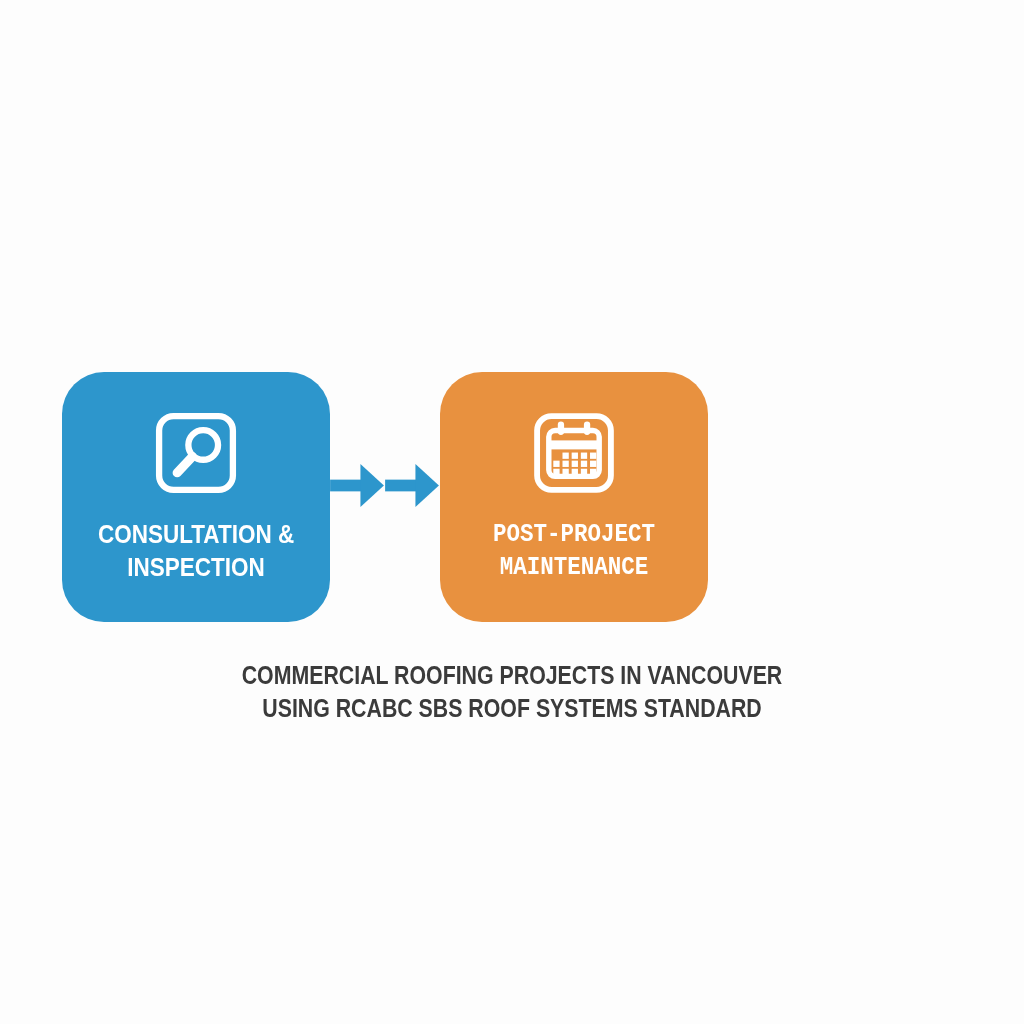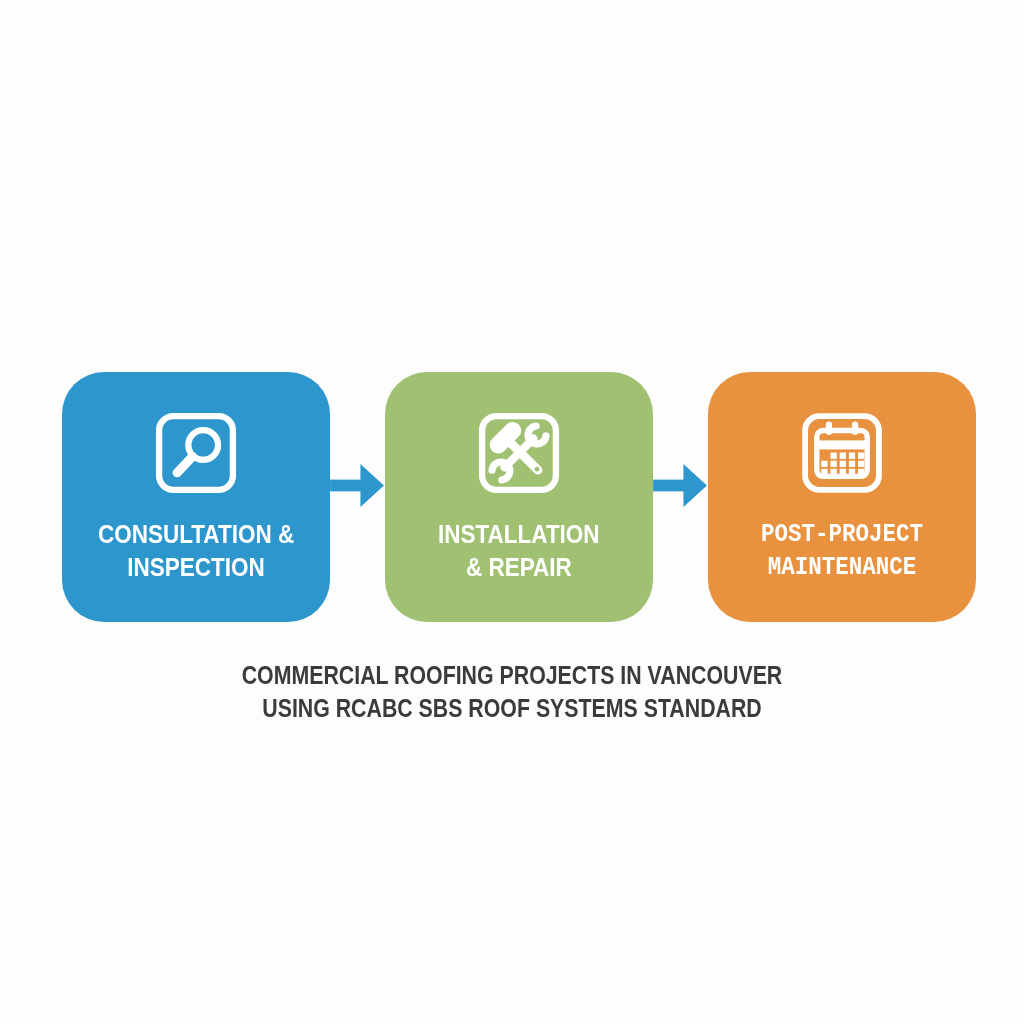--- a/index.html
+++ b/index.html
@@ -84,37 +84,20 @@
       </div>
     </div>
 
     <div class="arrow-cell" style="color: rgb(45, 150, 204);">
       <svg width="55" height="45" viewBox="0 0 56 46">
         <rect x="0" y="17" width="34" height="12" fill="currentColor"></rect>
         <polygon points="31,1 55,23 31,45" fill="currentColor"></polygon>
       </svg>
     </div>
 
-    <div class="card" style="background: rgb(160, 193, 114); --c: #a0c172;">
-      <svg class="icon" viewBox="0 0 100 100">
-        <rect x="9" y="9" width="82" height="82" rx="16" fill="none" stroke="#fff" stroke-width="7"></rect>
-
-        <path d="M80,31 A10,10 0 1 1 69,20" fill="none" stroke="#fff" stroke-width="8" stroke-linecap="round"></path>
-        <path d="M20,69 A10,10 0 1 1 31,80" fill="none" stroke="#fff" stroke-width="8" stroke-linecap="round"></path>
-        <line x1="66" y1="34" x2="34" y2="66" stroke="#fff" stroke-width="9" stroke-linecap="round"></line>
-
-        <line x1="27" y1="41" x2="43" y2="25" stroke="#fff" stroke-width="19" stroke-linecap="round"></line>
-        <line x1="38" y1="36" x2="71" y2="69" stroke="#fff" stroke-width="10" stroke-linecap="round"></line>
-        <circle cx="70" cy="68" r="2.6" fill="var(--c,#a0c172)"></circle>
-      </svg>
-      <div class="label">
-        <span>INSTALLATION</span>
-        <span>&amp; REPAIR</span>
-      </div>
-    </div>
 
     <div class="arrow-cell" style="color: rgb(45, 150, 204);">
       <svg width="55" height="45" viewBox="0 0 56 46">
         <rect x="0" y="17" width="34" height="12" fill="currentColor"></rect>
         <polygon points="31,1 55,23 31,45" fill="currentColor"></polygon>
       </svg>
     </div>
 
     <div class="card" style="background: rgb(232, 145, 63); font-family: Liberation Mono, monospace; --c: #e8913f;">
       <svg class="icon" viewBox="0 0 100 100">

